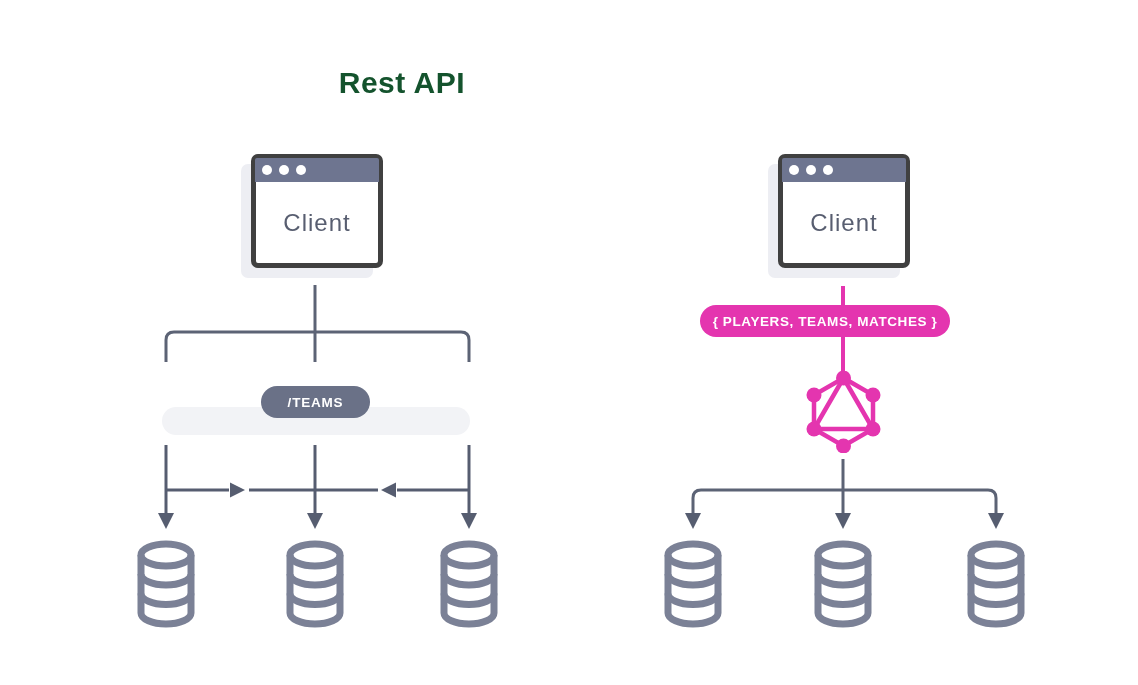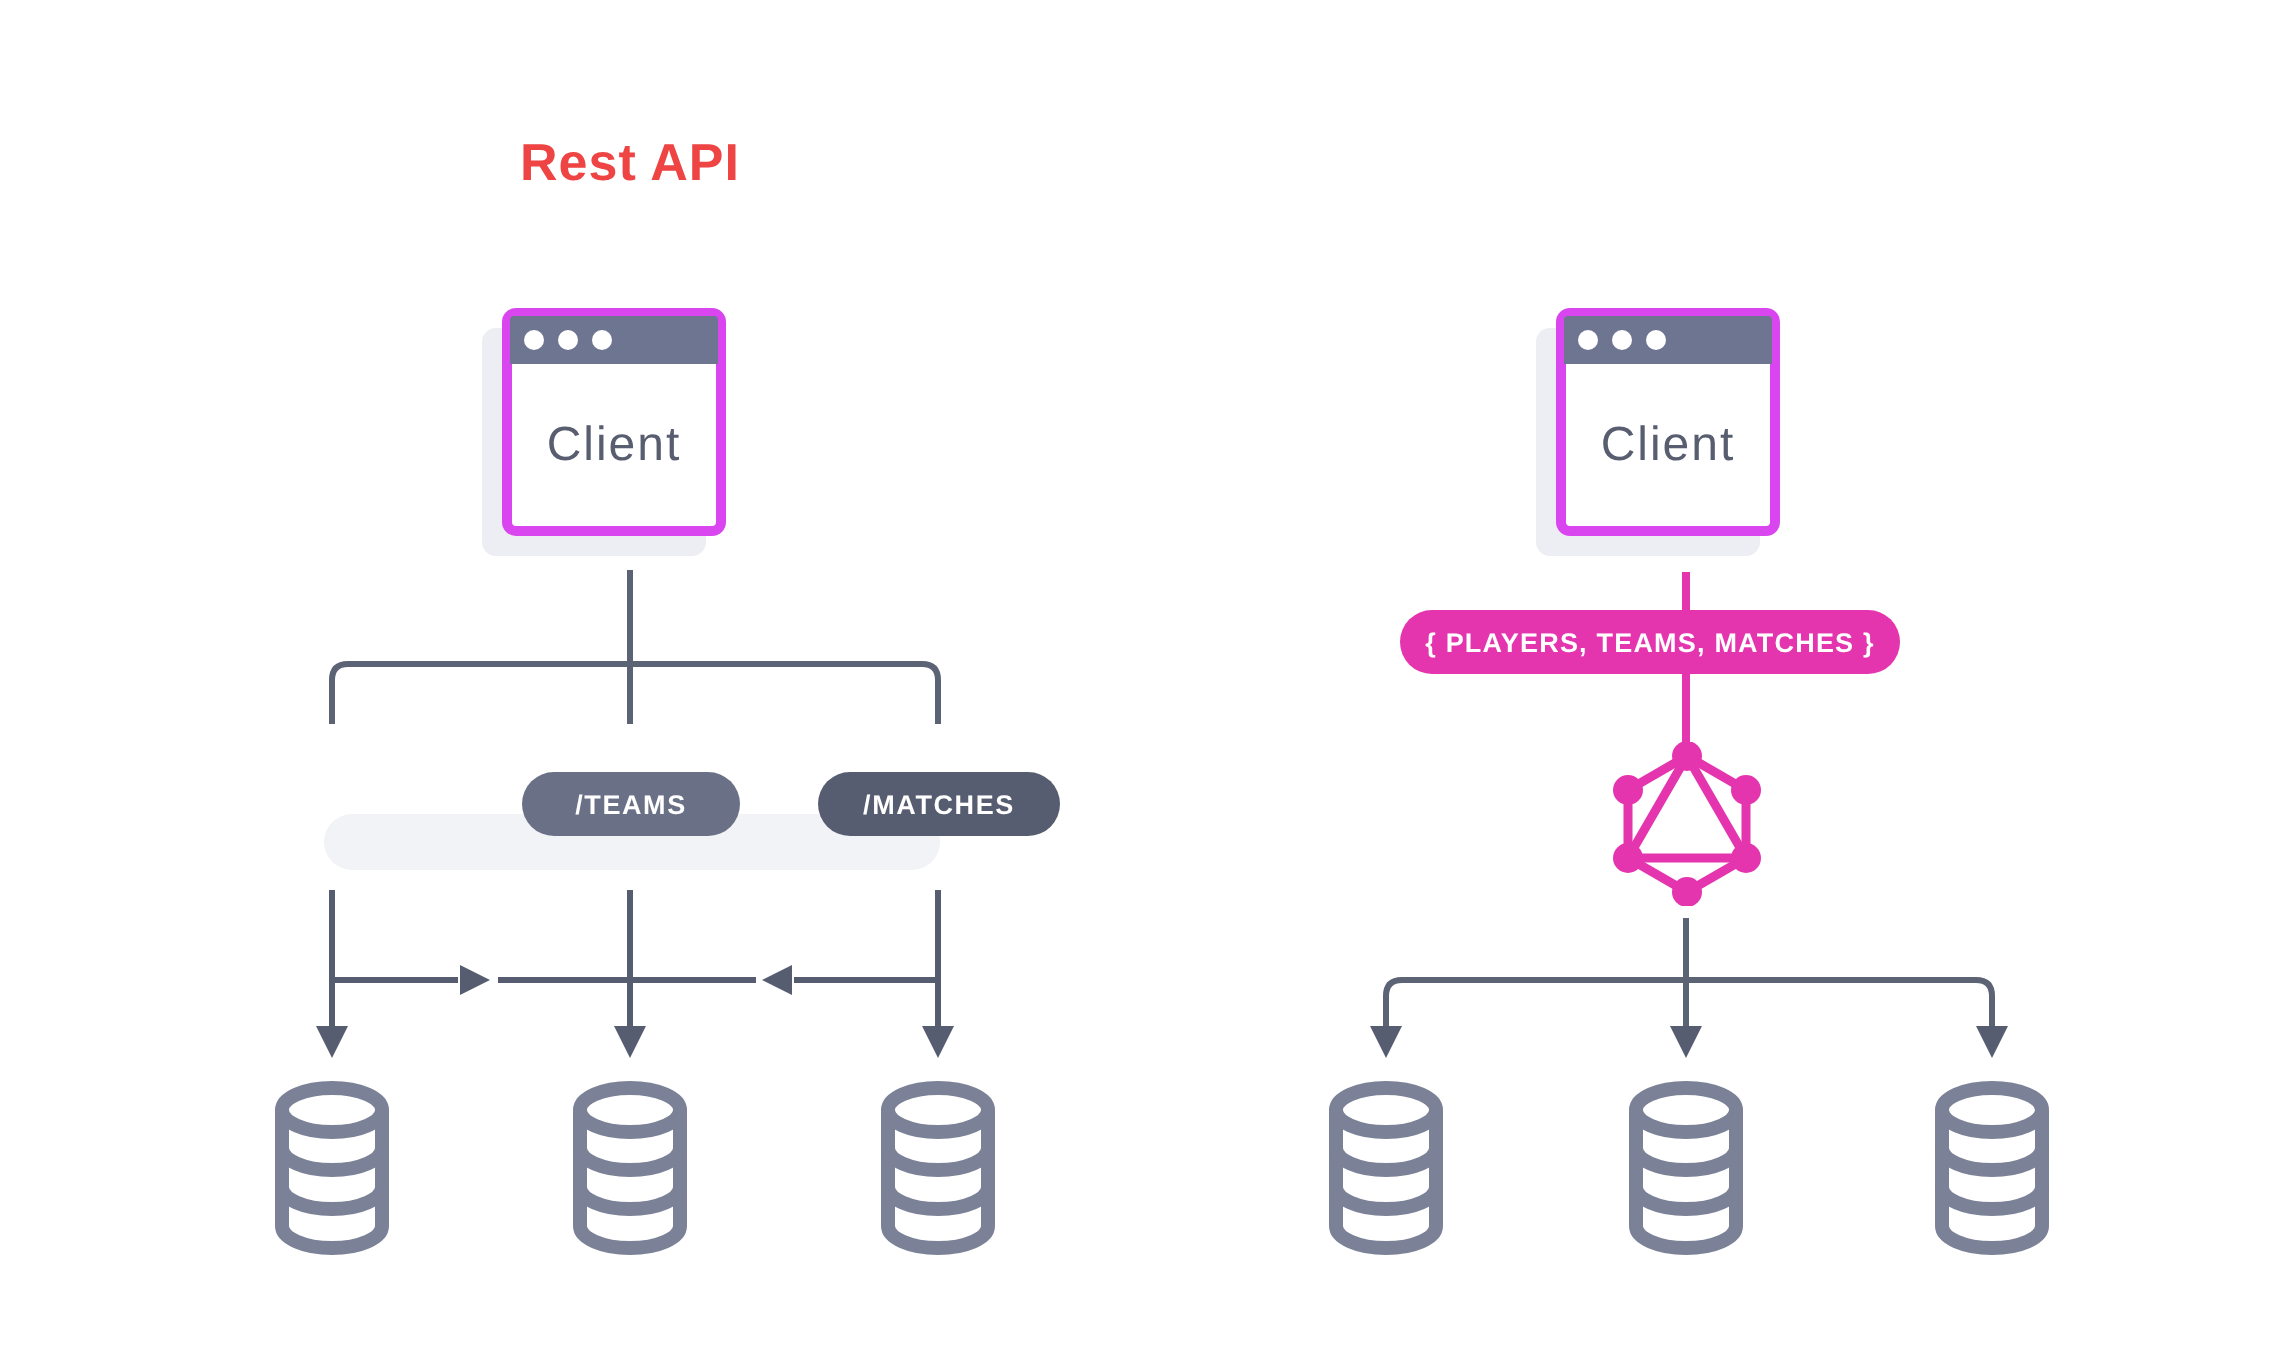--- a/index.html
+++ b/index.html
@@ -11,46 +11,46 @@
     width: 1138px;
     height: 685px;
     background: #ffffff;
     overflow: hidden;
   }
 
   
   .panel-title {
     position: absolute;
     width: 300px;
-    text-align: center;
-    font-size: 26px;
+    text-align: right;
+    font-size: 30px;
     font-weight: bold;
     letter-spacing: 0.5px;
-    color: #ef4444;
+    color: #14532d;
     top: 66px;
   }
   .panel-title.left  { left: 165px; }
   .panel-title.right { left: 693px; }
 
   
   .wires {
     position: absolute;
     left: 0; top: 0;
     width: 1138px; height: 685px;
     z-index: 0;
   }
 
   
   .client-window {
     position: absolute;
     top: 154px;
-    width: 112px;
+    width: 132px;
     height: 114px;
     background: #ffffff;
-    border: 5px solid #d946ef;
+    border: 5px solid #404040;
     border-radius: 7px;
     box-shadow: -10px 10px 0 #edeef3;
     z-index: 2;
   }
   .client-window.left  { left: 251px; }
   .client-window.right { left: 778px; }
 
   .client-titlebar {
     position: absolute;
     top: -1px; left: -1px; right: -1px;
@@ -190,21 +190,20 @@
     <div class="client-titlebar">
       <span class="window-dot"></span>
       <span class="window-dot"></span>
       <span class="window-dot"></span>
     </div>
     <div class="client-body">Client</div>
   </div>
 
   <div class="pill-shadow-band"></div>
   <div class="pill teams" style="background: rgb(106, 113, 135);">/TEAMS</div>
-  <div class="pill matches" style="background: rgb(87, 93, 112);">/MATCHES</div>
 
   <div class="pill query" style="background: rgb(228, 53, 175);">{ PLAYERS, TEAMS, MATCHES }</div>
 
   <svg class="graphql-logo" width="75" height="82" viewBox="0 0 75 82" fill="none">
     <g stroke="#e435af" stroke-width="4.5">
       <path d="M37.5 7 L67 24 L67 58 L37.5 75 L8 58 L8 24 Z"></path>
       <path d="M37.5 7 L67 58 L8 58 Z"></path>
     </g>
     <g fill="#e435af">
       <circle cx="37.5" cy="7" r="7.5"></circle>

